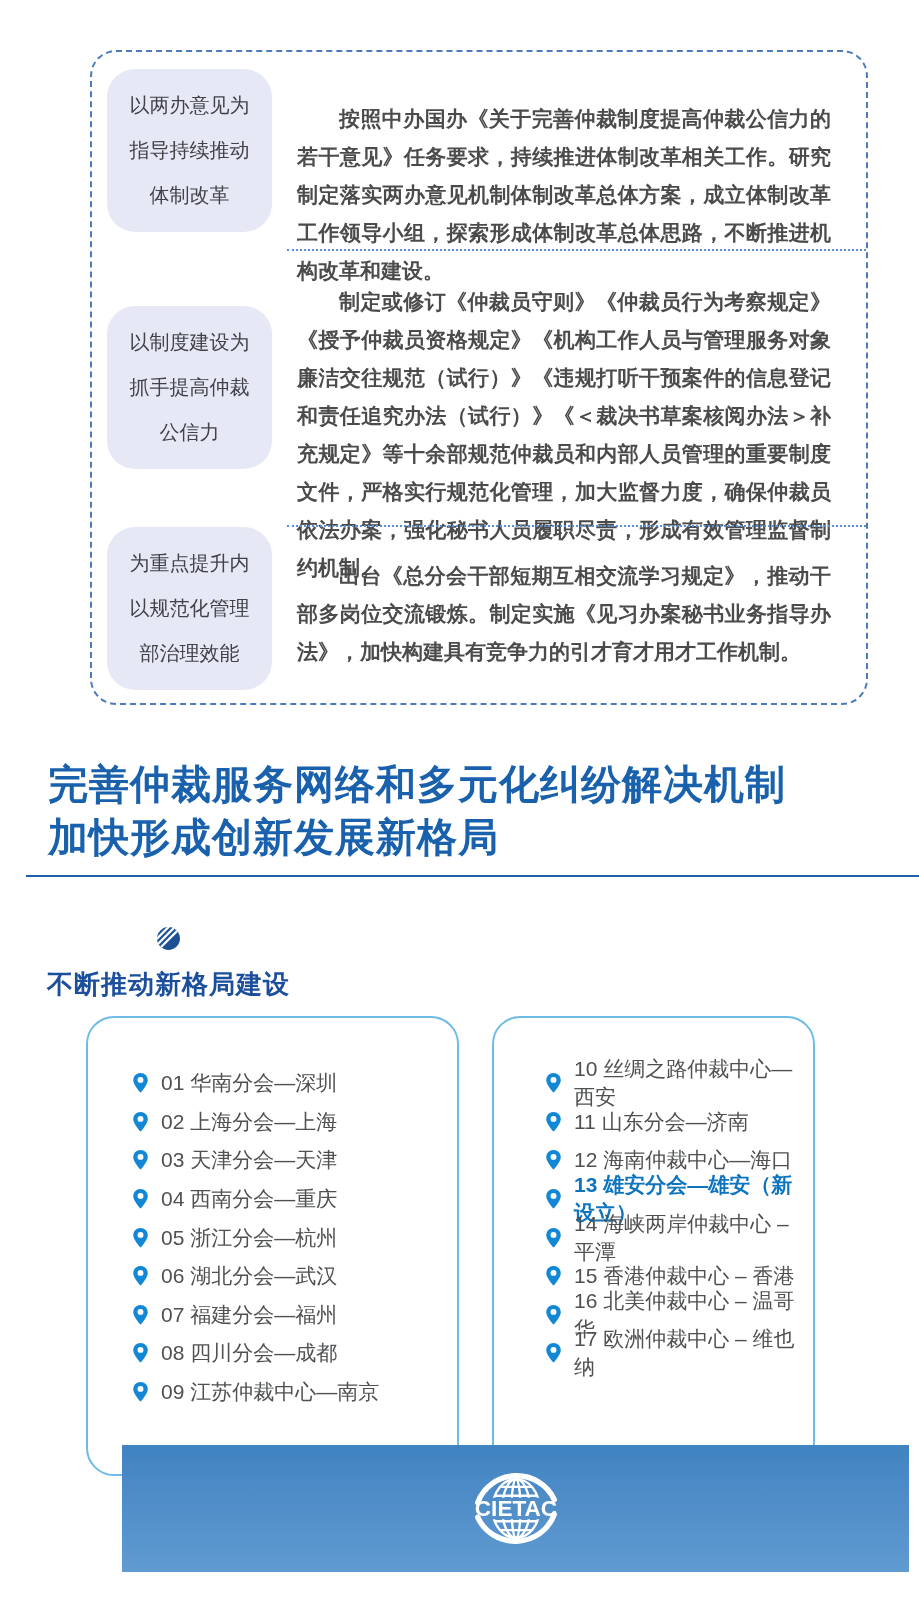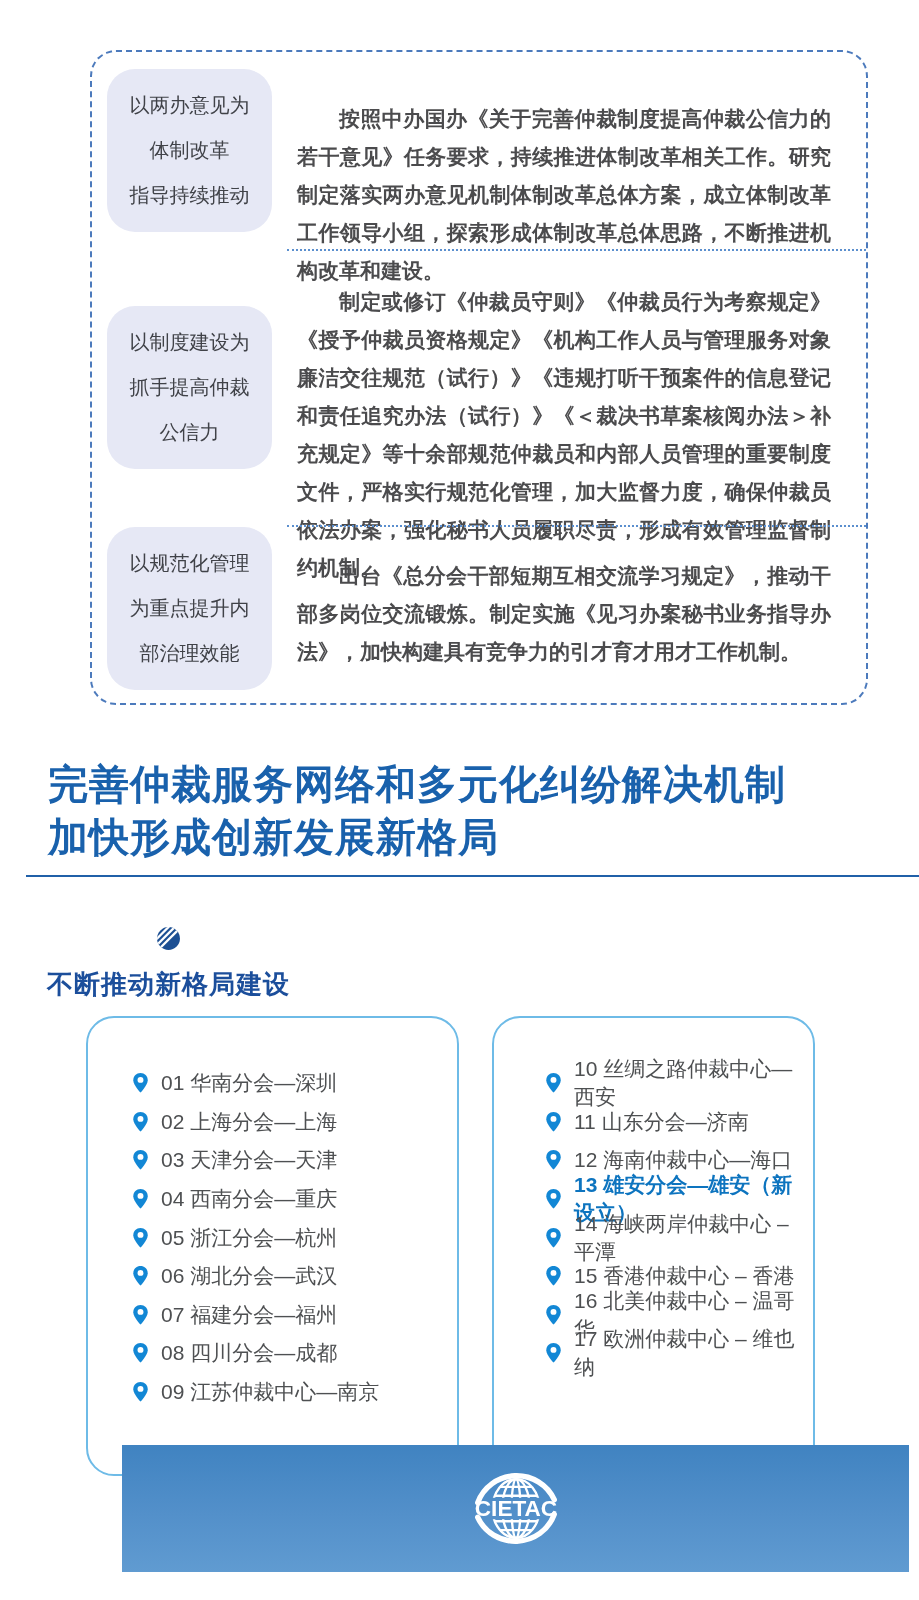--- a/index.html
+++ b/index.html
@@ -67,22 +67,22 @@
 <body>
 
 <div class="page">
 
   <div class="reform-panel">
 
     <div class="reform-row r1">
       <div class="label-cell">
         <div class="label-box">
           <div>以两办意见为</div>
+          <div>指导持续推动</div>
           <div>体制改革</div>
-          <div>指导持续推动</div>
         </div>
       </div>
       <div class="text-cell">
         <p>按照中办国办《关于完善仲裁制度提高仲裁公信力的若干意见》任务要求，持续推进体制改革相关工作。研究制定落实两办意见机制体制改革总体方案，成立体制改革工作领导小组，探索形成体制改革总体思路，不断推进机构改革和建设。</p>
       </div>
     </div>
 
     <div class="reform-row r2">
       <div class="label-cell">
         <div class="label-box">
@@ -92,22 +92,22 @@
         </div>
       </div>
       <div class="text-cell">
         <p>制定或修订《仲裁员守则》《仲裁员行为考察规定》《授予仲裁员资格规定》《机构工作人员与管理服务对象廉洁交往规范（试行）》《违规打听干预案件的信息登记和责任追究办法（试行）》《＜裁决书草案核阅办法＞补充规定》等十余部规范仲裁员和内部人员管理的重要制度文件，严格实行规范化管理，加大监督力度，确保仲裁员依法办案，强化秘书人员履职尽责，形成有效管理监督制约机制。</p>
       </div>
     </div>
 
     <div class="reform-row r3">
       <div class="label-cell">
         <div class="label-box">
+          <div>为重点提升内</div>
           <div>以规范化管理</div>
-          <div>为重点提升内</div>
           <div>部治理效能</div>
         </div>
       </div>
       <div class="text-cell">
         <p>出台《总分会干部短期互相交流学习规定》，推动干部多岗位交流锻炼。制定实施《见习办案秘书业务指导办法》，加快构建具有竞争力的引才育才用才工作机制。</p>
       </div>
     </div>
 
   </div>
 

